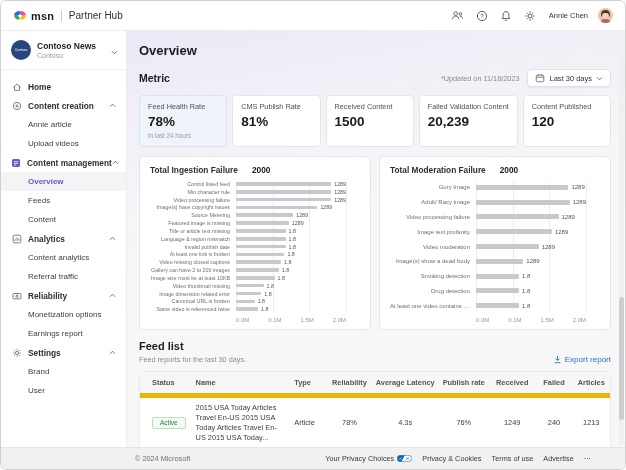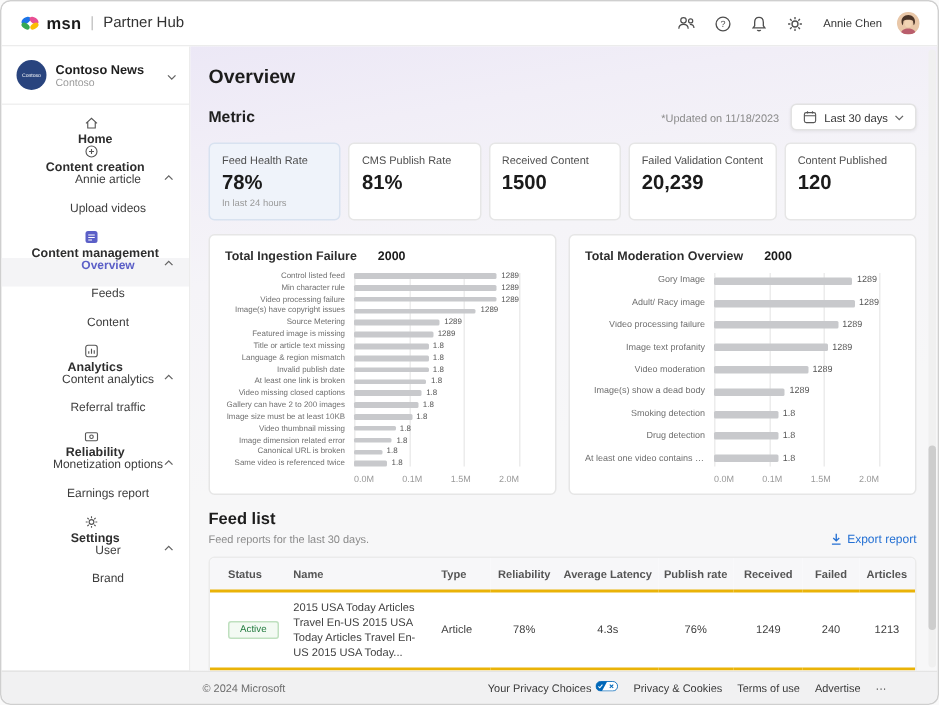--- a/index.html
+++ b/index.html
@@ -19,21 +19,21 @@
   
   .body-row{flex:1;display:flex;min-height:0;}
   
   .sidebar{width:126px;flex:0 0 126px;background:#fff;border-right:1px solid #ececec;display:flex;flex-direction:column;}
   .org{display:flex;align-items:center;gap:6px;padding:9px 8px 9px 10px;border-bottom:1px solid #f0f0f0;cursor:pointer;}
   .org-logo{width:20px;height:20px;border-radius:50%;background:#29447e;color:#fff;font-size:3.4px;display:flex;align-items:center;justify-content:center;flex:0 0 20px;}
   .org-text{flex:1;min-width:0;}
   .org-name{font-size:8.5px;font-weight:bold;color:#1f1f1f;white-space:nowrap;}
   .org-sub{font-size:7px;color:#9b9b9b;margin-top:1px;}
   .nav{padding-top:7px;}
-  .nav-item{display:flex;align-items:center;height:19px;padding:0 10px;cursor:pointer;flex-direction:column;}
+  .nav-item{display:flex;align-items:center;height:19px;padding:0 10px;cursor:pointer;}
   .nav-top{font-size:8.3px;font-weight:bold;color:#2e2e2e;}
   .nav-sub{font-size:8px;color:#3d3d3d;padding-left:27px;}
   .nav-icon{width:11px;height:11px;margin-right:6px;display:flex;align-items:center;justify-content:center;}
   .nav-label{white-space:nowrap;}
   .nav-chev{margin-left:auto;display:flex;align-items:center;}
   .nav-sub.selected{background:#f4f4f6;color:#5b5fc7;font-weight:bold;}
   
   .main{flex:1;min-width:0;position:relative;overflow:hidden;padding:10px 14px 0 12px;background:linear-gradient(170deg,#ece8f6 0%,#f1eef7 14%,#f5f4f8 32%,#f7f7f8 60%,#f7f7f8 100%);}
   .page-title{font-size:13px;font-weight:bold;color:#1c1c1c;margin:2px 0 11px 0;}
   .metric-head{display:flex;align-items:center;justify-content:space-between;margin-bottom:8px;}
@@ -67,34 +67,34 @@
   .chart-body.dense .chart-val{font-size:5.3px;}
   .chart-axis{display:flex;justify-content:space-between;margin-left:calc(40% + 2px);margin-right:14px;padding-top:4px;font-size:6px;color:#9a9a9a;}
   
   .feed-head{display:flex;align-items:flex-end;justify-content:space-between;margin-bottom:7px;}
   .feed-title{font-size:11px;font-weight:bold;color:#1c1c1c;}
   .feed-sub{font-size:7.3px;color:#8b8b8b;margin-top:3px;}
   .export{display:flex;align-items:flex-start;gap:3px;font-size:8px;color:#2470d3;cursor:pointer;text-decoration:none;}
   .table-wrap{background:#fff;border:1px solid #ebebeb;border-radius:4px;overflow:hidden;}
   .feed-table{width:100%;border-collapse:collapse;}
   .feed-table th{background:#f7f7f9;font-size:7.4px;font-weight:bold;color:#555;text-align:left;padding:6px 4px;white-space:nowrap;}
-  .feed-table td{font-size:7.4px;color:#404040;padding:5px 4px;border-top:2px solid #eab308;vertical-align:middle;}
+  .feed-table td{font-size:7.4px;color:#404040;padding:5px 4px;border-top:5px solid #eab308;vertical-align:middle;}
   .feed-table th.num,.feed-table td.num{text-align:center;}
   .feed-table th:first-child,.feed-table td:first-child{padding-left:12px;margin-top:12px;}
   .name-cell{line-height:1.35;}
   .badge{display:inline-block;font-size:6.5px;padding:1.5px 7px;border-radius:2px;border:1px solid transparent;}
   .badge-active{color:#237b3f;background:#f3faf3;border-color:#bfe0bf;}
   
   .scrollbar{position:absolute;top:2px;right:1px;bottom:2px;width:5px;background:#f0f0f0;border-radius:3px;}
   .scrollbar .thumb{position:absolute;left:0;right:0;top:64%;height:30%;background:#cdcdcd;border-radius:3px;}
   
   .footer{height:22px;flex:0 0 22px;background:#f1f1f2;border-top:1px solid #e4e4e4;display:flex;align-items:center;justify-content:space-between;padding:0 34px 0 134px;}
   .copyright{font-size:7.3px;color:#6e6e6e;}
   .footer-links{display:flex;align-items:center;gap:10px;}
-  .f-link{font-size:7.3px;color:#3a3a3a;cursor:pointer;display:flex;gap:3px;white-space:nowrap;}
+  .f-link{font-size:7.3px;color:#3a3a3a;cursor:pointer;display:flex;align-items:center;gap:3px;white-space:nowrap;}
 </style>
 </head>
 <body>
 
 <div class="screen">
 
   <header class="topbar">
     <div class="brand">
       <span style="display:flex">
         <svg width="14" height="11" viewBox="0 0 18 14">
@@ -264,24 +264,24 @@
               </svg>
             </span>
             <span class="nav-label">Settings</span>
             <span class="nav-chev">
               <svg width="7" height="5" viewBox="0 0 8 6">
                 <path d="M1 4.5 L4 1.5 L7 4.5" fill="none" stroke="#666" stroke-width="1.1"></path>
               </svg>
             </span>
           </div>
           <div class="nav-item nav-sub">
+            <span class="nav-label">Brand</span>
+          </div>
+          <div class="nav-item nav-sub">
             <span class="nav-label">User</span>
-          </div>
-          <div class="nav-item nav-sub">
-            <span class="nav-label">Brand</span>
           </div>
         </nav>
     </aside>
 
     <main class="main">
       <h1 class="page-title">Overview</h1>
 
       <div class="metric-head">
         <span class="metric-title">Metric</span>
         <span class="metric-right">
@@ -466,21 +466,21 @@
     </div>
     <div class="chart-axis">
               <span>0.0M</span>
               <span>0.1M</span>
               <span>1.5M</span>
               <span>2.0M</span>
             </div>
   </div>
           <div class="chart-card">
     <div class="chart-head">
-      <span class="chart-title">Total Moderation Overview</span>
+      <span class="chart-title">Total Moderation Failure</span>
       <span class="chart-total">2000</span>
     </div>
     <div class="chart-body">
       <div class="grid">
                 <i style="left:0.00%"></i>
                 <i style="left:33.33%"></i>
                 <i style="left:66.67%"></i>
                 <i style="left:100.00%"></i>
               </div>
       <div class="chart-row">

